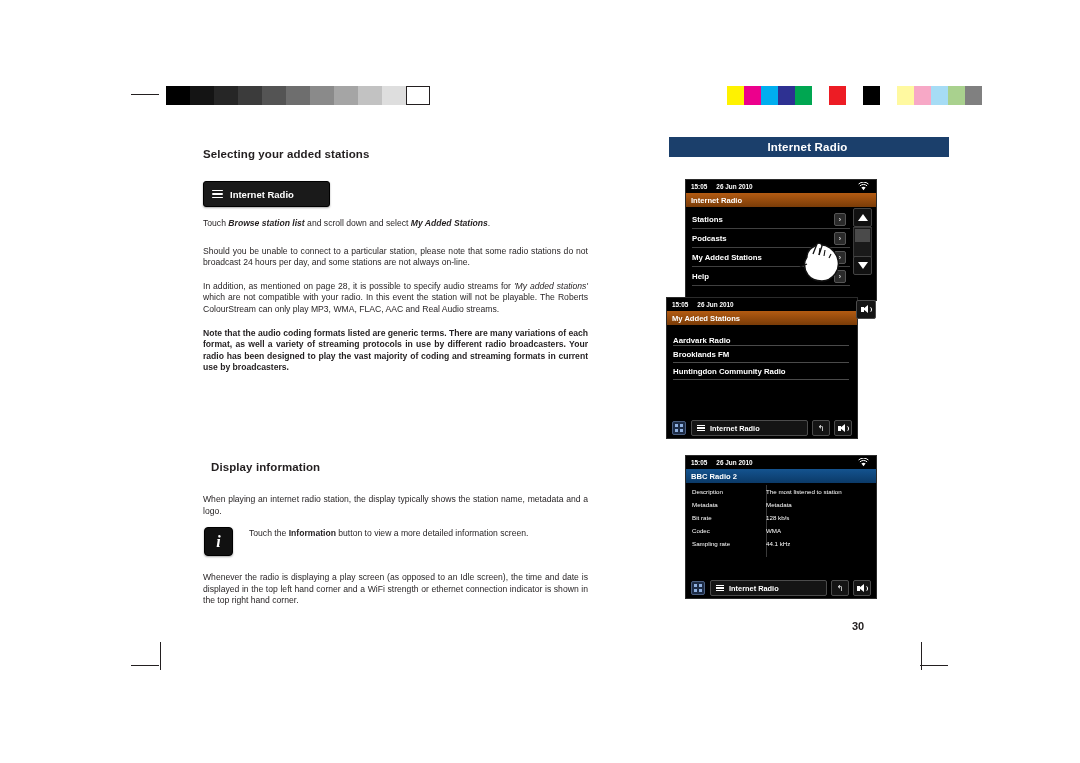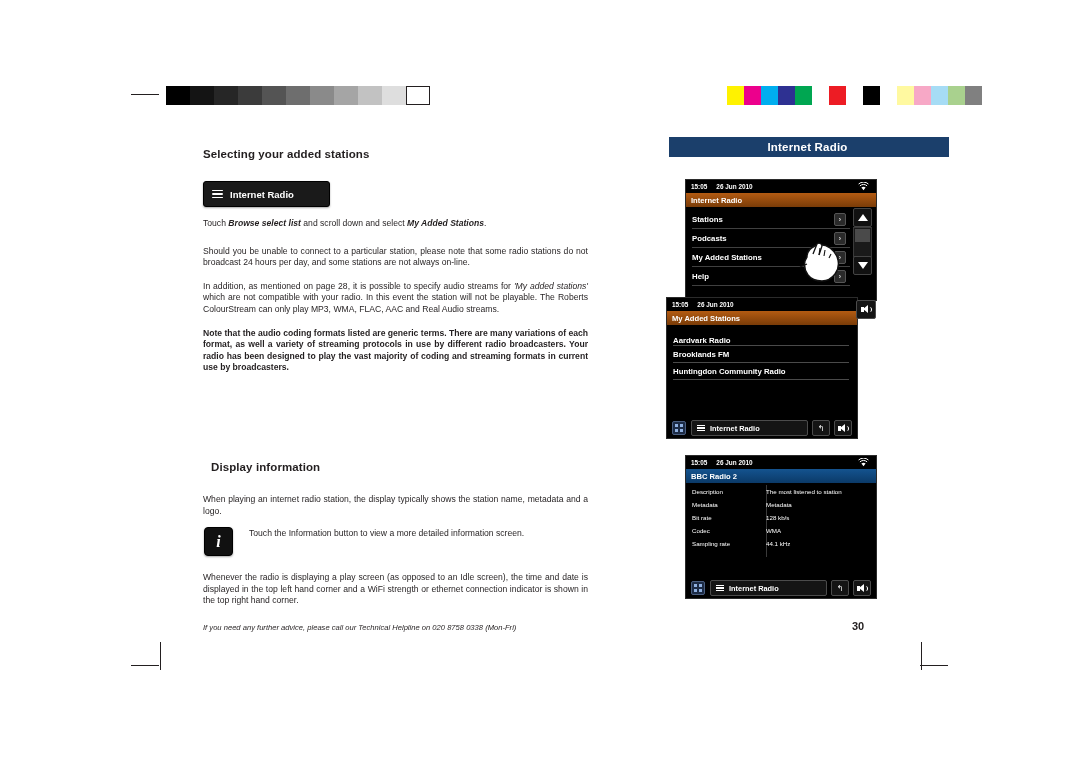--- a/index.html
+++ b/index.html
@@ -56,21 +56,21 @@
   
   .infoicon{
     position:absolute;left:204px;top:527px;width:27px;height:27px;
     background:#111;border:1px solid #000;border-radius:4px;
     display:flex;align-items:center;justify-content:center;color:#fff;
     font-family:"Liberation Serif", serif;font-style:italic;font-size:16px;font-weight:bold;
     box-shadow:0 1px 2px rgba(0,0,0,.35);
   }
   .info-text{position:absolute;left:249px;top:528px;width:339px;
     font-size:8.6px;line-height:11.6px;text-align:justify;}
-  .info-text b{font-weight:normal;}
+  .info-text b{font-weight:bold;}
 
   .footnote{
     position:absolute;left:203px;top:623px;width:420px;
     font-size:7.6px;font-style:italic;color:#231f20;
   }
   .pagenum{
     position:absolute;left:852px;top:620px;font-size:11px;font-weight:bold;
   }
 
   
@@ -221,21 +221,21 @@
         <i></i>
         <i></i>
         <i></i>
       </span>
     <span class="lbl">Internet Radio</span>
   </div>
 
 
   <div class="col-left" style="top:218px;">
     <p class="body">
-      <span>Touch </span><span class="bi">Browse select list</span><span> and scroll down and select </span><span class="bi">My Added Stations</span><span>.</span>
+      <span>Touch </span><span class="bi">Browse station list</span><span> and scroll down and select </span><span class="bi">My Added Stations</span><span>.</span>
     </p>
     <p class="body" style="margin-top:16px;">Should you be unable to connect to a particular station, please note that some radio stations do not broadcast 24 hours per day, and some stations are not always on-line.</p>
     <p class="body">
       <span>In addition, as mentioned on page 28, it is possible to specify audio streams  for </span><i>'My added stations'</i><span> which are not compatible with your radio. In this event the station will not be playable. The Roberts ColourStream can only play MP3, WMA, FLAC, AAC and Real Audio streams.</span>
     </p>
     <p class="body">
       <b><span>Note that the audio coding formats listed are generic terms. There are many variations of each format, as well a variety of streaming protocols in use by different radio broadcasters. Your radio has been designed to play the vast majority of coding and streaming formats in current use by broadcasters.</span></b>
     </p>
   </div>
 
@@ -245,21 +245,20 @@
 
   <div class="infoicon">
     <span>i</span>
   </div>
   <div class="info-text">
     <span>Touch the </span><b>Information</b><span> button to view a more detailed information screen.</span>
   </div>
 
   <p class="body" style="position:absolute;left:203px;top:572px;width:385px;">Whenever the radio is displaying a play screen (as opposed to an Idle screen), the time and date is displayed in the top left hand corner and a WiFi strength or ethernet connection indicator is shown in the top right hand corner.</p>
 
-  <div class="footnote">If you need any further advice, please call our Technical Helpline on 020 8758 0338 (Mon-Fri)</div>
   <div class="pagenum">30</div>
 
   <div class="rheader">
     <div class="accent"></div>
     <div class="t">Internet Radio</div>
   </div>
 
   <div class="dev" style="left:685px;top:179px;width:190px;height:120px;">
     <div class="statusbar">
       <span class="time">15:05</span>

